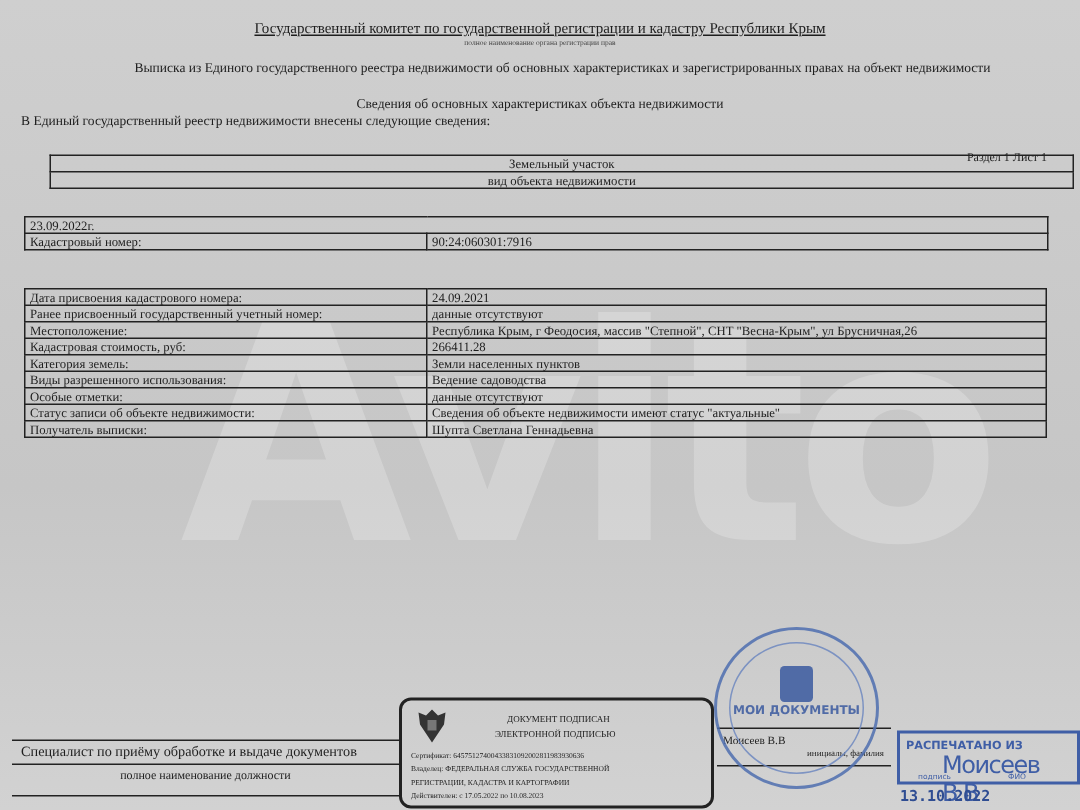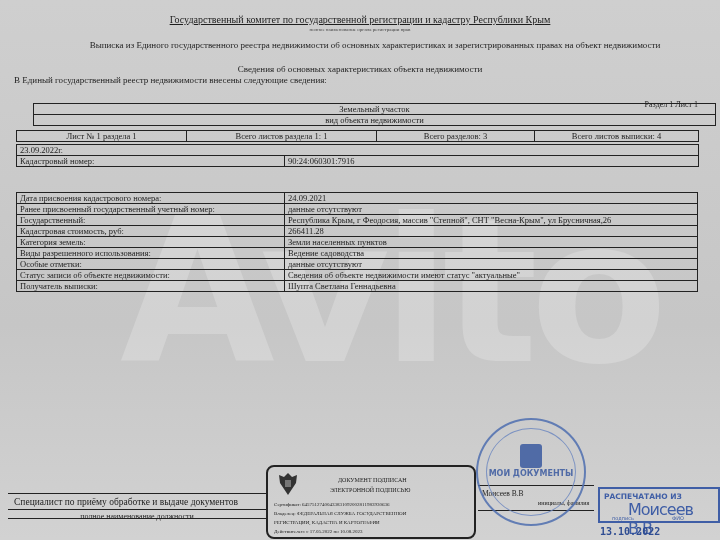--- a/index.html
+++ b/index.html
@@ -58,21 +58,21 @@
     .t-main { top: 192px; left: 16px; width: 682px; }
     .t-main td.lbl { width: 268px; }
     .t-main td.tall { height: 22px; white-space: normal; }
     .watermark {
       position: absolute; top: 175px; left: 120px;
       font-family: "DejaVu Sans", sans-serif; font-weight: bold;
       font-size: 200px; color: rgba(255,255,255,0.22);
       letter-spacing: -8px; pointer-events: none;
     }
     .position-box {
-      position: absolute; top: 493px; left: 8px; width: 258px; height: 26px;
+      position: absolute; top: 493px; left: 8px; width: 258px; height: 38px;
       border-top: 1px solid #222; border-bottom: 1px solid #222;
     }
     .position-box .pos {
       font-size: 9.5px; padding: 3px 6px 0 6px; border-bottom: 1px solid #222;
       height: 16px;
     }
     .position-box .pos-sub {
       font-size: 8px; text-align: center; padding-top: 2px;
     }
     .esig {
@@ -145,30 +145,20 @@
     <tbody>
         <tr>
           <td>Земельный участок</td>
         </tr>
     <tr>
           <td>вид объекта недвижимости</td>
         </tr>
   </tbody>
     </table>
 
-  <table class="grid t-sheet">
-    <tbody>
-        <tr>
-      <td style="width:170px">Лист № 1 раздела 1</td>
-      <td style="width:190px">Всего листов раздела 1: 1</td>
-      <td style="width:158px">Всего разделов: 3</td>
-      <td>Всего листов выписки: 4</td>
-    </tr>
-  </tbody>
-    </table>
 
   <table class="grid t-cad">
     <tbody>
         <tr>
           <td colspan="2">23.09.2022г.</td>
         </tr>
     <tr>
       <td style="width:268px">Кадастровый номер:</td>
       <td>90:24:060301:7916</td>
     </tr>
@@ -179,21 +169,21 @@
     <tbody>
     <tr>
       <td class="lbl">Дата присвоения кадастрового номера:</td>
       <td>24.09.2021</td>
     </tr>
     <tr>
       <td class="lbl">Ранее присвоенный государственный учетный номер:</td>
       <td>данные отсутствуют</td>
     </tr>
     <tr>
-      <td class="lbl">Государственный:</td>
+      <td class="lbl">Местоположение:</td>
       <td>Республика Крым, г Феодосия, массив "Степной", СНТ "Весна-Крым", ул Брусничная,26</td>
     </tr>
     <tr>
       <td class="lbl">Кадастровая стоимость, руб:</td>
       <td>266411.28</td>
     </tr>
     <tr>
       <td class="lbl">Категория земель:</td>
       <td>Земли населенных пунктов</td>
     </tr>

